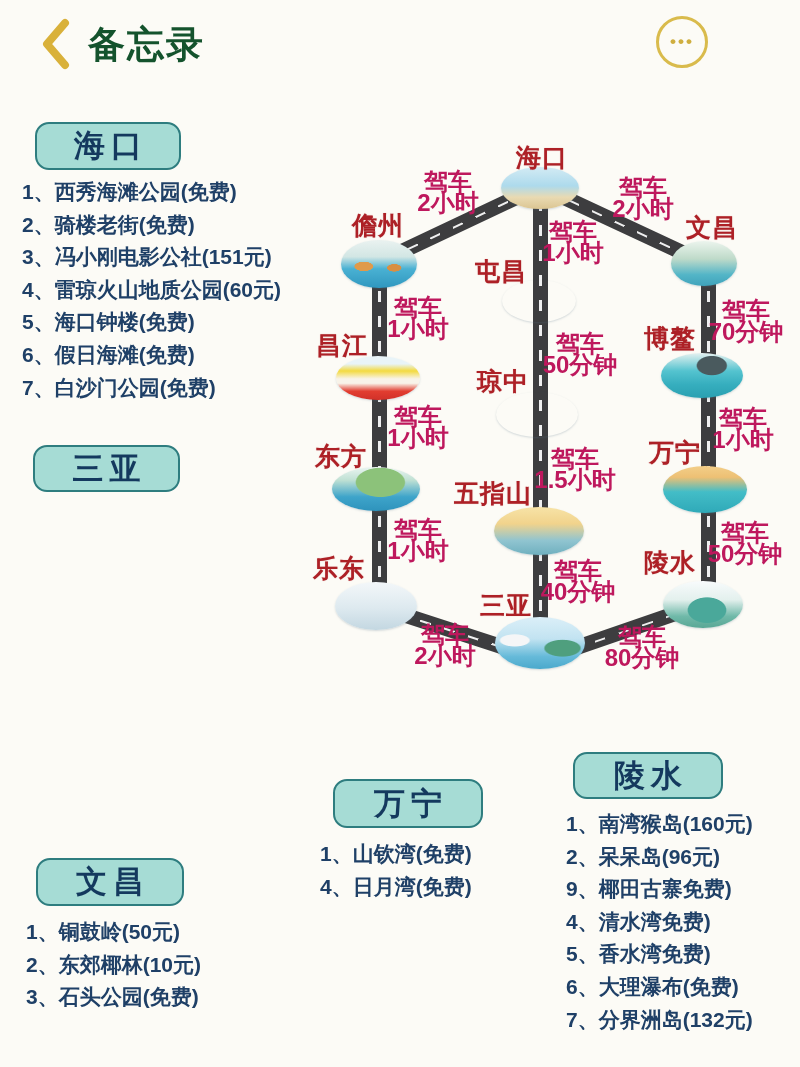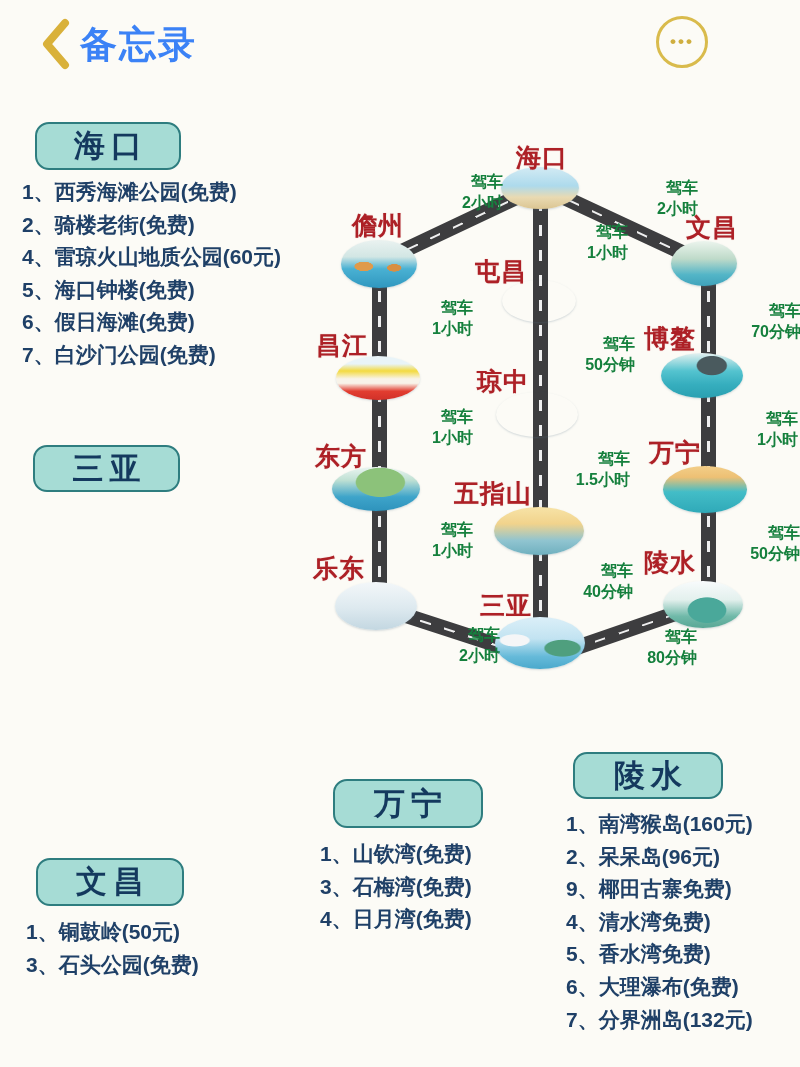--- a/index.html
+++ b/index.html
@@ -4,22 +4,22 @@
 <style>
   html,body{margin:0;padding:0;background:#fcfbf6;}
   .canvas{
     position:relative;width:800px;height:1067px;overflow:hidden;
     background:#fcfbf6;
     font-family:"Liberation Sans","DejaVu Sans",sans-serif;
   }
   
   .back-chevron{position:absolute;left:40px;top:18px;width:32px;height:52px;}
   .note-title{
-    position:absolute;left:80px;top:20px;
-    font-size:37px;font-weight:700;color:#3b82f6;letter-spacing:2px;
+    position:absolute;left:88px;top:20px;
+    font-size:37px;font-weight:700;color:#14532d;letter-spacing:2px;
   }
   .more-btn{
     position:absolute;left:656px;top:16px;width:52px;height:52px;
     border:3.5px solid #d9bb4c;border-radius:50%;box-sizing:border-box;
     display:flex;align-items:center;justify-content:center;background:transparent;
   }
   .more-btn span{color:#cfae3f;font-size:17px;font-weight:700;letter-spacing:2px;line-height:1;margin-top:-2px;}
   
   .badge{
     position:absolute;box-sizing:border-box;
@@ -74,22 +74,22 @@
   .n-sanya{background:
     radial-gradient(ellipse at 22% 45%,#f5f6f7 0 14%,transparent 16%),
     radial-gradient(ellipse at 75% 60%,#4f9f7e 0 18%,transparent 20%),
     linear-gradient(180deg,#dbeff8 0%,#c2e3f1 42%,#66bad9 76%,#4aa9cc 100%);}
   
   .city{
     position:absolute;z-index:3;color:#ad2026;font-size:25px;font-weight:700;
     letter-spacing:1px;white-space:nowrap;text-shadow:0 0 1px rgba(173,32,38,.4);
   }
   .drive{
-    position:absolute;z-index:3;width:110px;text-align:right;
-    color:#15803d;font-size:16px;font-weight:700;line-height:20.5px;white-space:nowrap;
+    position:absolute;z-index:3;width:110px;text-align:center;
+    color:#be185d;font-size:24px;font-weight:700;line-height:20.5px;white-space:nowrap;
   }
 </style>
 </head>
 <body>
 
 <div class="canvas">
 
   <svg class="back-chevron" viewBox="0 0 32 52">
     <polyline points="25,5 7,26 25,47" fill="none" stroke="#d9b13a" stroke-width="8" stroke-linecap="round" stroke-linejoin="round"></polyline>
   </svg>
@@ -97,44 +97,45 @@
   <div class="more-btn">
     <span>•••</span>
   </div>
 
   <div class="badge" style="left:35px;top:122px;width:146px;height:48px">
     <span>海口</span>
   </div>
   <ul class="poi-list" style="left:22px;top:176px">
     <li>1、西秀海滩公园(免费)</li>
     <li>2、骑楼老街(免费)</li>
+    <li>3、冯小刚电影公社(151元)</li>
     <li>4、雷琼火山地质公园(60元)</li>
     <li>5、海口钟楼(免费)</li>
     <li>6、假日海滩(免费)</li>
     <li>7、白沙门公园(免费)</li>
   </ul>
 
   <div class="badge" style="left:33px;top:445px;width:147px;height:47px">
     <span>三亚</span>
   </div>
 
   <div class="badge" style="left:36px;top:858px;width:148px;height:48px">
     <span>文昌</span>
   </div>
   <ul class="poi-list" style="left:26px;top:916px">
     <li>1、铜鼓岭(50元)</li>
+    <li>2、东郊椰林(10元)</li>
     <li>3、石头公园(免费)</li>
   </ul>
 
   <div class="badge" style="left:333px;top:779px;width:150px;height:49px">
     <span>万宁</span>
   </div>
   <ul class="poi-list" style="left:320px;top:838px">
     <li>1、山钦湾(免费)</li>
-    <li>3、石梅湾(免费)</li>
     <li>4、日月湾(免费)</li>
   </ul>
 
   <div class="badge" style="left:573px;top:752px;width:150px;height:47px">
     <span>陵水</span>
   </div>
   <ul class="poi-list" style="left:566px;top:808px">
     <li>1、南湾猴岛(160元)</li>
     <li>2、呆呆岛(96元)</li>
     <li>9、椰田古寨免费)</li>

